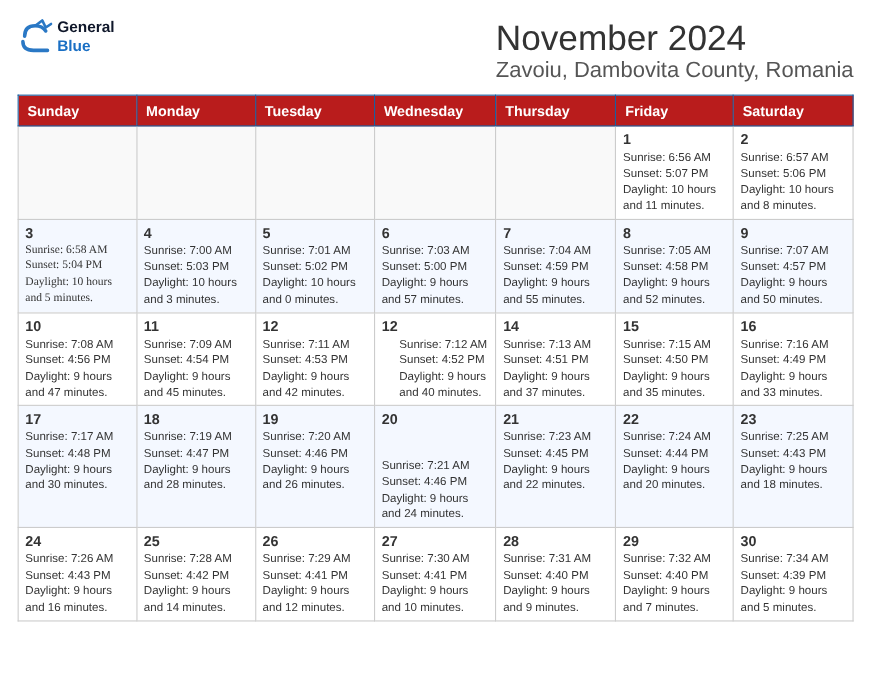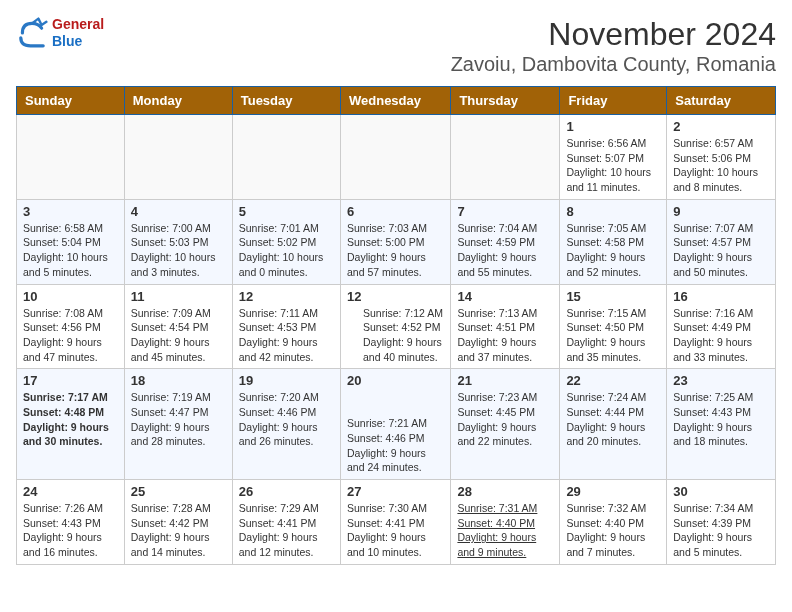--- a/index.html
+++ b/index.html
@@ -19,44 +19,43 @@
     .logo {
       display: flex;
       align-items: center;
       gap: 4px;
     }
     .logo-text {
       font-size: 14px;
       font-weight: bold;
       line-height: 1.2;
     }
-    .logo-text .general { color: #b91c1c; }
+    .logo-text .general { color: #0f172a; }
     .logo-text .blue { color: #1a6fc4; }
     .logo-icon {
       width: 32px;
       height: 32px;
     }
     .title-block {
-      text-align: right;
     }
     .month-title {
       font-size: 32px;
       font-weight: normal;
       color: #333;
     }
     .location {
       font-size: 20px;
       color: #555;
     }
     .calendar {
       width: 100%;
       border-collapse: collapse;
     }
     .calendar th {
-      background: #a16207;
+      background: #b91c1c;
       color: #fff;
       padding: 6px 8px;
       text-align: left;
       font-size: 13px;
       font-weight: bold;
       border: 1px solid #1a5fa0;
     }
     .calendar td {
       border: 1px solid #ccc;
       vertical-align: top;
@@ -132,21 +131,21 @@
         <td>
           <span class="day-num">2</span>
           <div class="day-detail" style="white-space: pre-line;">Sunrise: 6:57 AM
 Sunset: 5:06 PM
 Daylight: 10 hours and 8 minutes.</div>
         </td>
       </tr>
       <tr class="row-even">
         <td>
           <span class="day-num">3</span>
-          <div class="day-detail" style="white-space: pre-line;">Sunrise: 6:58 AM
+          <div class="day-detail" style="white-space: pre-line; font-family: Liberation Serif, serif;">Sunrise: 6:58 AM
 Sunset: 5:04 PM
 Daylight: 10 hours and 5 minutes.</div>
         </td>
         <td>
           <span class="day-num">4</span>
           <div class="day-detail" style="white-space: pre-line;">Sunrise: 7:00 AM
 Sunset: 5:03 PM
 Daylight: 10 hours and 3 minutes.</div>
         </td>
         <td>
@@ -220,21 +219,21 @@
         <td>
           <span class="day-num">16</span>
           <div class="day-detail" style="white-space: pre-line;">Sunrise: 7:16 AM
 Sunset: 4:49 PM
 Daylight: 9 hours and 33 minutes.</div>
         </td>
       </tr>
       <tr class="row-even">
         <td>
           <span class="day-num">17</span>
-          <div class="day-detail" style="white-space: pre-line; font-weight: bold;">Sunrise: 7:17 AM
+          <div class="day-detail" style="white-space: pre-line;">Sunrise: 7:17 AM
 Sunset: 4:48 PM
 Daylight: 9 hours and 30 minutes.</div>
         </td>
         <td>
           <span class="day-num">18</span>
           <div class="day-detail" style="white-space: pre-line;">Sunrise: 7:19 AM
 Sunset: 4:47 PM
 Daylight: 9 hours and 28 minutes.</div>
         </td>
         <td>
@@ -288,21 +287,21 @@
 Daylight: 9 hours and 12 minutes.</div>
         </td>
         <td>
           <span class="day-num">27</span>
           <div class="day-detail" style="white-space: pre-line;">Sunrise: 7:30 AM
 Sunset: 4:41 PM
 Daylight: 9 hours and 10 minutes.</div>
         </td>
         <td>
           <span class="day-num">28</span>
-          <div class="day-detail" style="white-space: pre-line; text-decoration: underline;">Sunrise: 7:31 AM
+          <div class="day-detail" style="white-space: pre-line;">Sunrise: 7:31 AM
 Sunset: 4:40 PM
 Daylight: 9 hours and 9 minutes.</div>
         </td>
         <td>
           <span class="day-num">29</span>
           <div class="day-detail" style="white-space: pre-line;">Sunrise: 7:32 AM
 Sunset: 4:40 PM
 Daylight: 9 hours and 7 minutes.</div>
         </td>
         <td>

